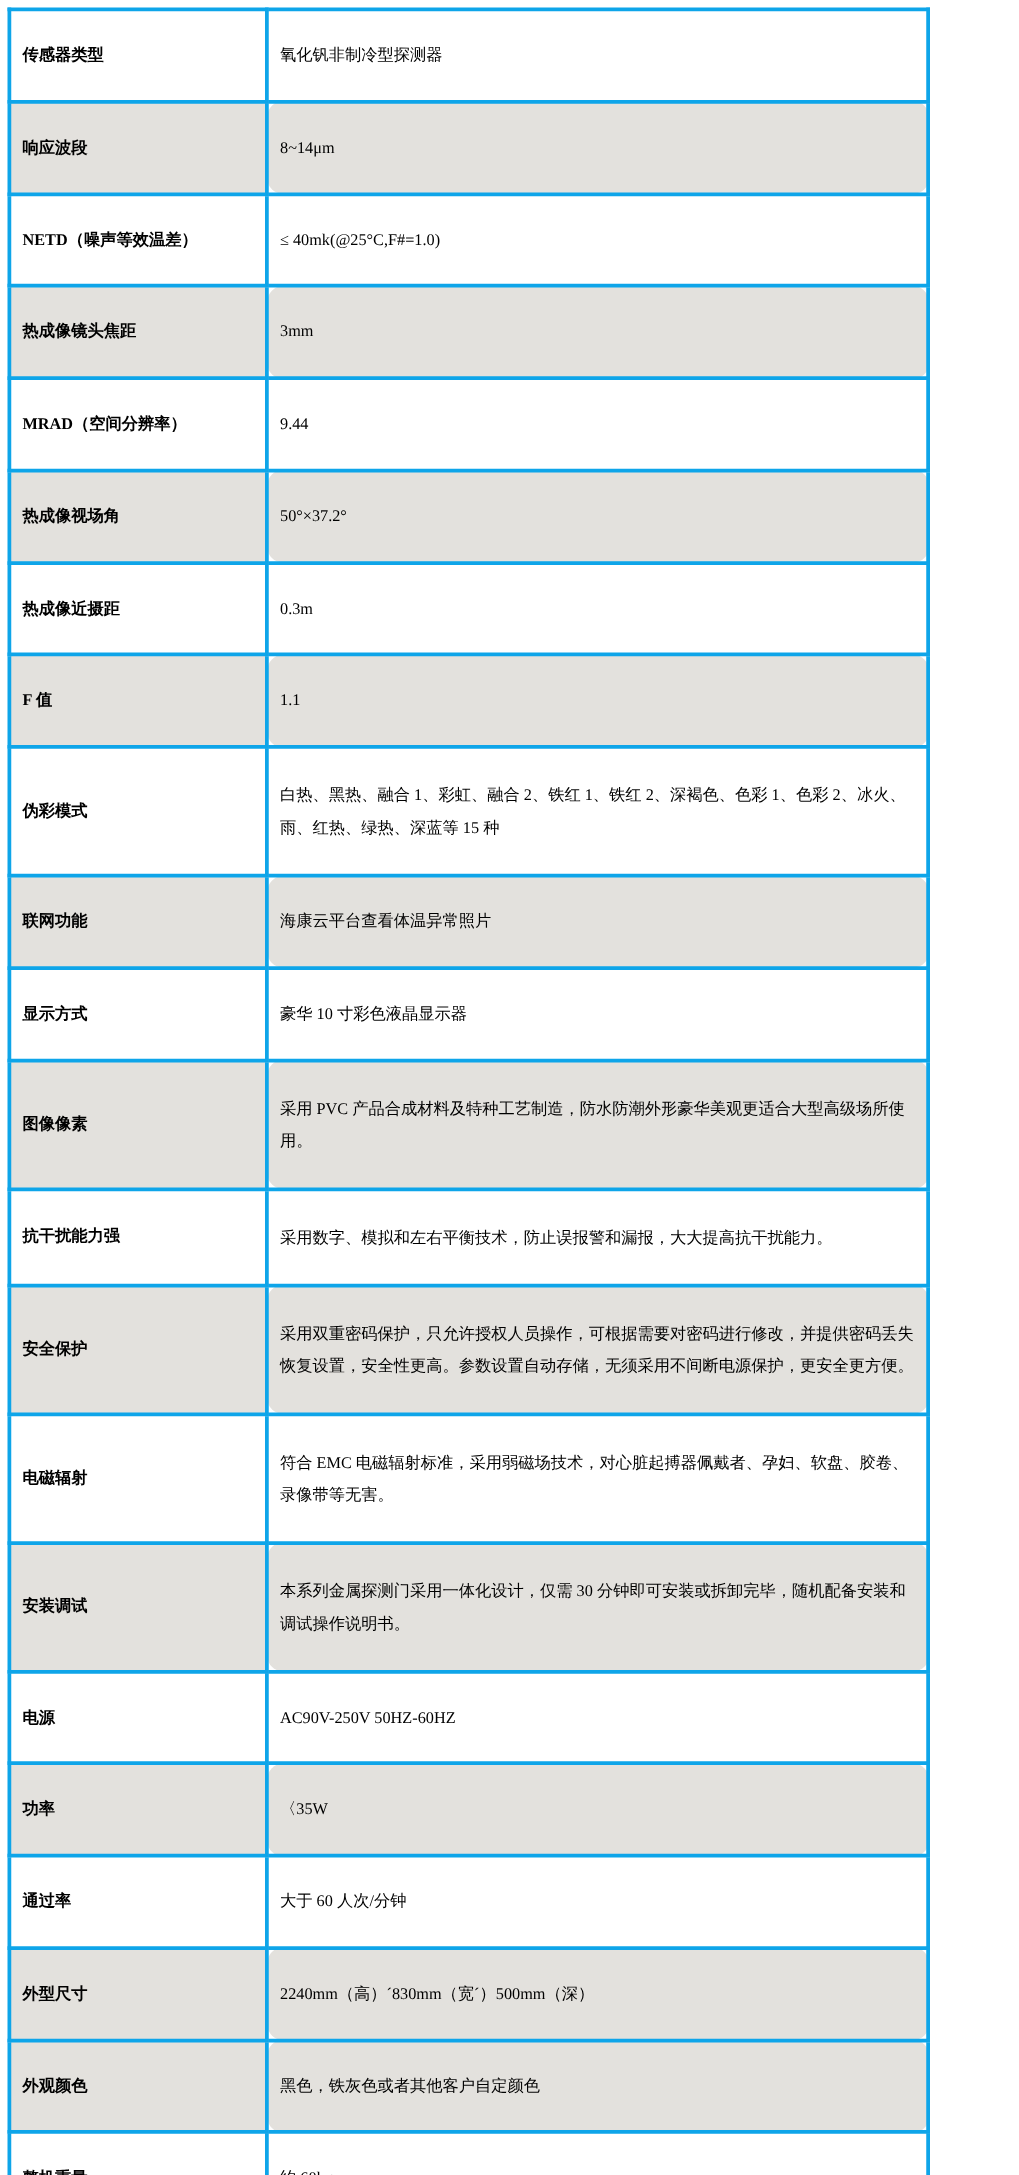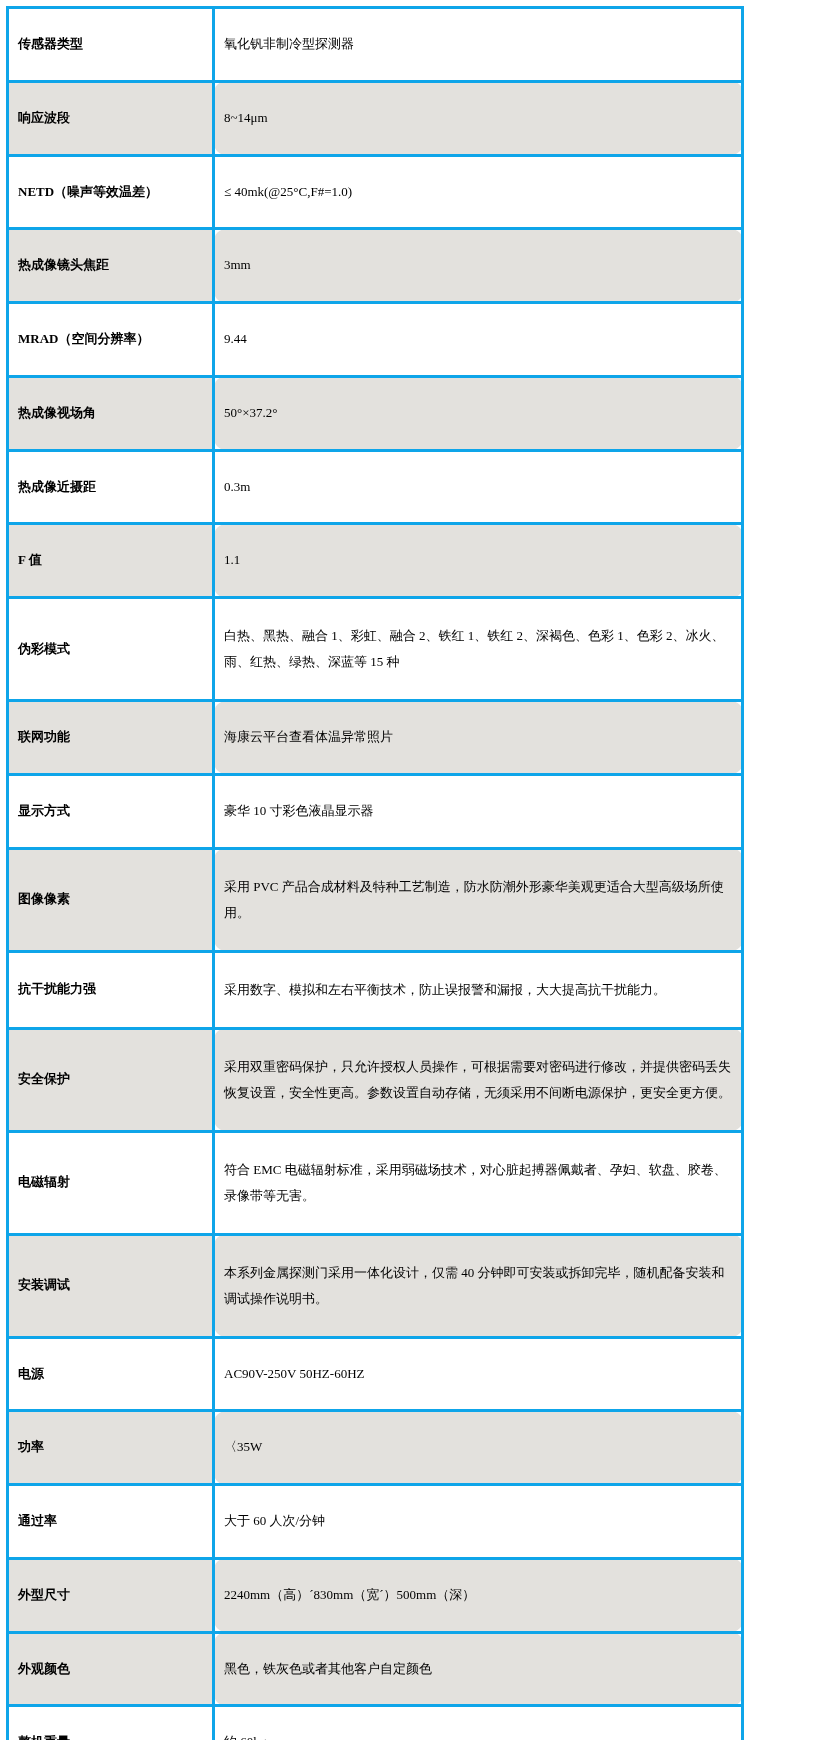--- a/index.html
+++ b/index.html
@@ -130,21 +130,21 @@
       <td class="value tall">采用双重密码保护，只允许授权人员操作，可根据需要对密码进行修改，并提供密码丢失恢复设置，安全性更高。参数设置自动存储，无须采用不间断电源保护，更安全更方便。</td>
     </tr>
 
     <tr class="plain">
       <td class="label">电磁辐射</td>
       <td class="value tall">符合 EMC 电磁辐射标准，采用弱磁场技术，对心脏起搏器佩戴者、孕妇、软盘、胶卷、录像带等无害。</td>
     </tr>
 
     <tr class="alt">
       <td class="label">安装调试</td>
-      <td class="value tall">本系列金属探测门采用一体化设计，仅需 40 分钟即可安装或拆卸完毕，随机配备安装和调试操作说明书。</td>
+      <td class="value tall">本系列金属探测门采用一体化设计，仅需 30 分钟即可安装或拆卸完毕，随机配备安装和调试操作说明书。</td>
     </tr>
 
     <tr class="plain">
       <td class="label">电源</td>
       <td class="value">AC90V-250V    50HZ-60HZ</td>
     </tr>
 
     <tr class="alt">
       <td class="label">功率</td>
       <td class="value">〈35W</td>

